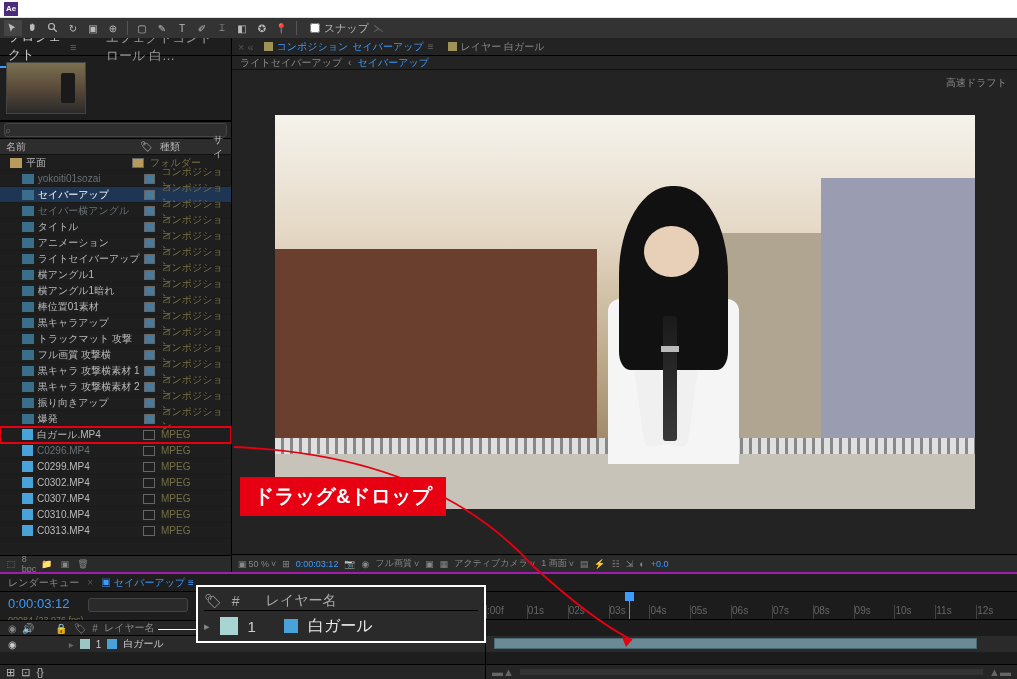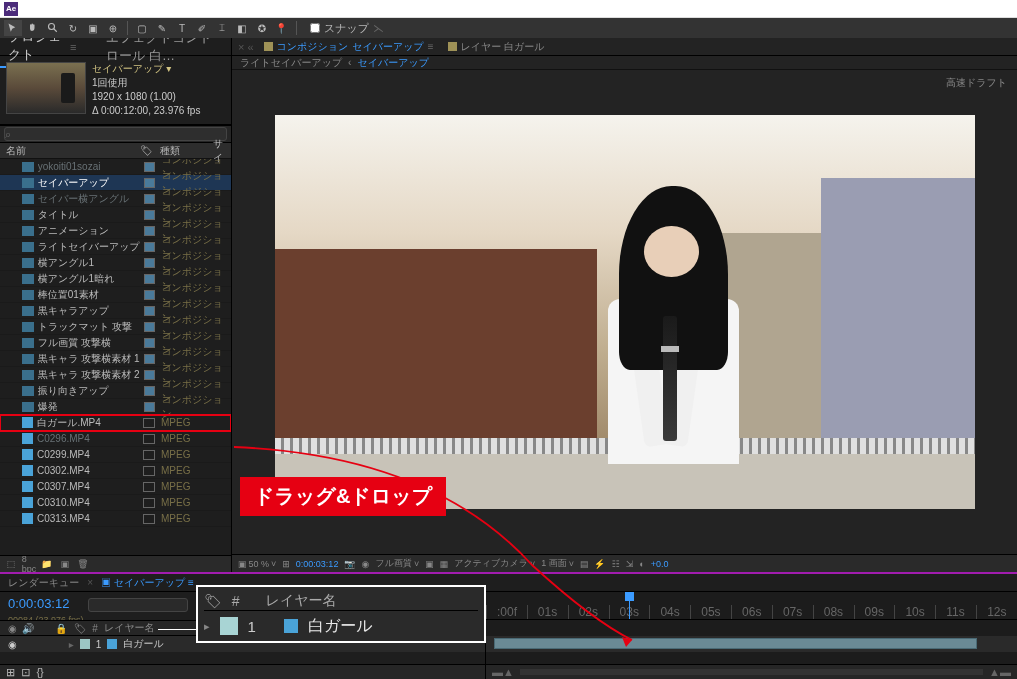--- a/index.html
+++ b/index.html
@@ -85,21 +85,21 @@
 .tl-left{width:486px;border-right:1px solid #000;position:relative}
 .tl-time{color:#3b9bff;font-size:13px;padding:4px 8px}
 .tl-frame{font-size:9px;color:#786f47;padding-left:8px}
 .tl-search{position:absolute;top:6px;left:88px;width:100px;height:14px;background:#2a2a2a;border:1px solid #444;border-radius:3px}
 .tl-cols{position:absolute;top:28px;left:0;right:0;height:16px;display:flex;align-items:center;font-size:10px;color:#888;background:#262626;border-top:1px solid #000;border-bottom:1px solid #000;padding-left:8px;gap:6px}
 .tl-row{position:absolute;top:44px;left:0;right:0;height:16px;display:flex;align-items:center;font-size:10px;color:#ccc;padding-left:8px;gap:6px;background:#2a2a2a}
 .tl-row .swatch{width:10px;height:10px;background:#9cc6c4}
 .tl-right{flex:1;position:relative;background:#1c1c1c}
 .ruler{height:28px;position:relative;border-bottom:1px solid #000}
 .ticks{position:absolute;bottom:0;left:0;right:0;height:14px;display:flex}
-.tick{flex:1;border-left:1px solid #444;font-size:12px;color:#666;padding-left:10px;position:relative}
+.tick{flex:1;border-left:1px solid #444;font-size:10px;color:#666;padding-left:0;position:relative}
 .cti{position:absolute;top:0;bottom:0;width:1px;background:#3b9bff}
 .cti::before{content:"";position:absolute;top:0;left:-4px;width:9px;height:9px;background:#3b9bff}
 .track{position:absolute;top:44px;left:0;right:0;height:16px;background:#2a2a2a}
 .clip{position:absolute;top:2px;left:8px;right:40px;height:11px;background:#6a8a95;border:1px solid #4a6a75}
 .overlay-label{position:absolute;background:#e60012;color:#fff;font-size:20px;font-weight:bold;padding:6px 14px;z-index:10}
 .zoom-inset{position:absolute;background:#fff;padding:2px;z-index:11}
 .zoom-inset .inner{background:#2a2a2a;padding:4px 6px;display:flex;flex-direction:column;gap:4px}
 .zi-header{height:20px;display:flex;align-items:center;gap:10px;color:#aaa;font-size:14px;border-bottom:1px solid #000}
 .zi-row{height:22px;display:flex;align-items:center;gap:10px}
 .zi-row .sw{width:18px;height:18px;background:#a8d4d4}
@@ -161,38 +161,38 @@
       <div class="panel-tabs">
         <span class="tab active">プロジェクト</span>
           <span style="color:#666">≡</span>
         <span class="tab" style="margin-left:12px;display:flex;gap:4px">
             <span style="width:8px;height:8px;background:#9f9257;display:inline-block"></span>
             <span>エフェクトコントロール 白…</span>
           </span>
       </div>
       <div class="thumb-area">
         <div class="thumb"></div>
-        <div class="meta">
-          <div class="name">セイバーアップ ▾</div>
-          <div>1回使用</div>
-          <div>1920 x 1080 (1.00)</div>
-          <div>Δ 0:00:12:00, 23.976 fps</div>
-        </div>
       </div>
       <div style="height:18px;background:#262626;border-top:1px solid #000;border-bottom:1px solid #000;display:flex;align-items:center;padding:0 4px">
         <input style="background: rgb(46, 46, 46); border: 1px solid rgb(68, 68, 68); color: rgb(136, 136, 136); width: 100%; height: 14px; border-radius: 3px; font-size: 10px; padding: 0px 14px;">
         <span style="position:relative;margin-left:-222px;color:#666">⌕</span>
       </div>
       <div class="col-header">
         <div class="col-name">名前</div>
         <div class="col-tag">🏷</div>
         <div class="col-type">種類</div>
         <div class="col-size">サイ</div>
       </div>
       <div class="item-list" id="item-list">
+          <div class="row">
+            <span class="ico-fold" style="margin-left:10px"></span>
+            <span class="nm">平面</span>
+            <span class="tag-box o"></span>
+            <span class="tp">フォルダー</span>
+          </div>
           <div class="row alt">
             <span class="ico-comp" style="margin-left:22px"></span>
             <span class="nm">yokoiti01sozai</span>
             <span class="tag-box b"></span>
             <span class="tp">コンポジション</span>
           </div>
           <div class="row sel">
             <span class="ico-comp" style="margin-left:22px"></span>
             <span class="nm">セイバーアップ</span>
             <span class="tag-box b"></span>

